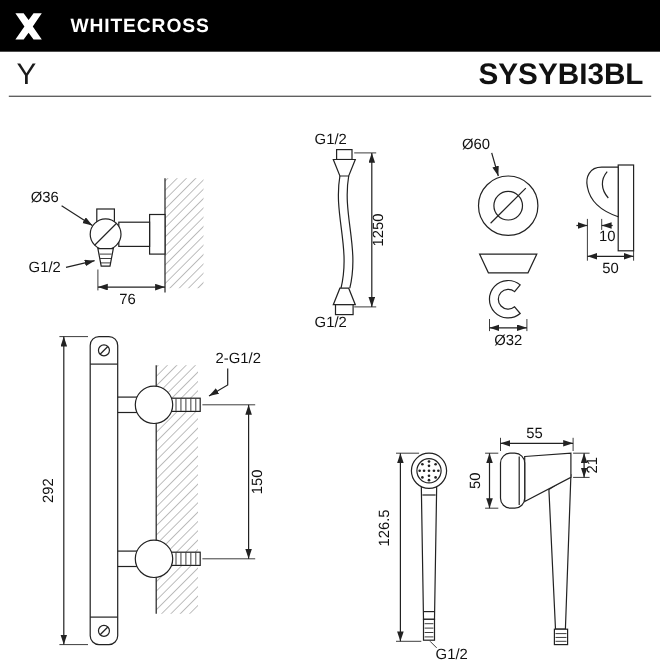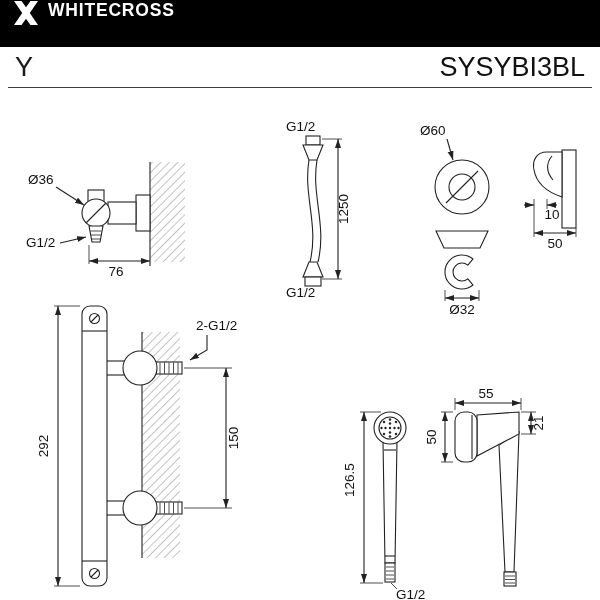--- a/index.html
+++ b/index.html
@@ -1,25 +1,25 @@
 <!DOCTYPE html>
 <html style="--header-bg: #000000; --header-text: #ffffff; --line: #222222; --text: #111111;"><head>
 <meta charset="utf-8">
 <style>
   * { margin:0; padding:0; box-sizing:border-box; }
   html,body { width:600px; height:600px; }
   body { font-family:"Liberation Sans", sans-serif; background:#fff; position:relative; overflow:hidden; }
   .hdr { position:absolute; top:0; left:0; right:0; height:47px; background:var(--header-bg,#000);
-         display:flex; align-items:flex-start; padding:0 13px; gap:9px; }
+         display:flex; align-items:center; padding:0 13px; gap:25px; }
   .brand { color:var(--header-text,#fff); font-weight:bold; font-size:17.5px; letter-spacing:0.8px; }
   .sub { position:absolute; top:47px; left:8px; right:8px; height:41px; display:flex;
          align-items:center; justify-content:space-between; padding:0 7px;
          border-bottom:1.5px solid #3a3a3a; }
   .series { font-size:27px; color:#1a1a1a; }
-  .model  { font-size:27px; font-weight:normal; color:#111; }
+  .model  { font-size:27px; font-weight:bold; color:#111; }
   svg.draw { position:absolute; top:0; left:0; }
   .ln   { stroke:var(--line,#222); stroke-width:1.1; fill:none; }
   .shp  { stroke:var(--line,#222); stroke-width:1.1; fill:#fff; }
   .thin { stroke:var(--line,#222); stroke-width:0.8; fill:none; }
   .t    { fill:var(--text,#111); font-size:13.5px; font-family:"Liberation Sans",sans-serif; }
   .dot  { fill:var(--line,#222); }
 </style>
 </head>
 <body>
 

